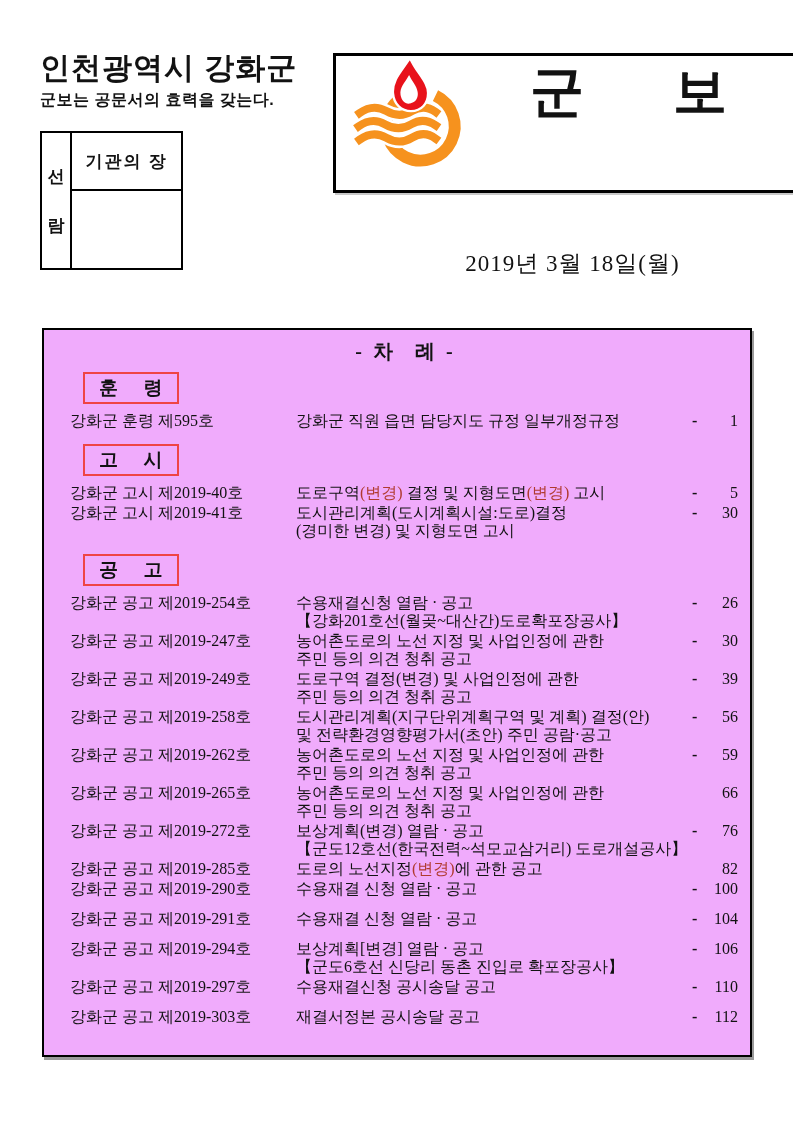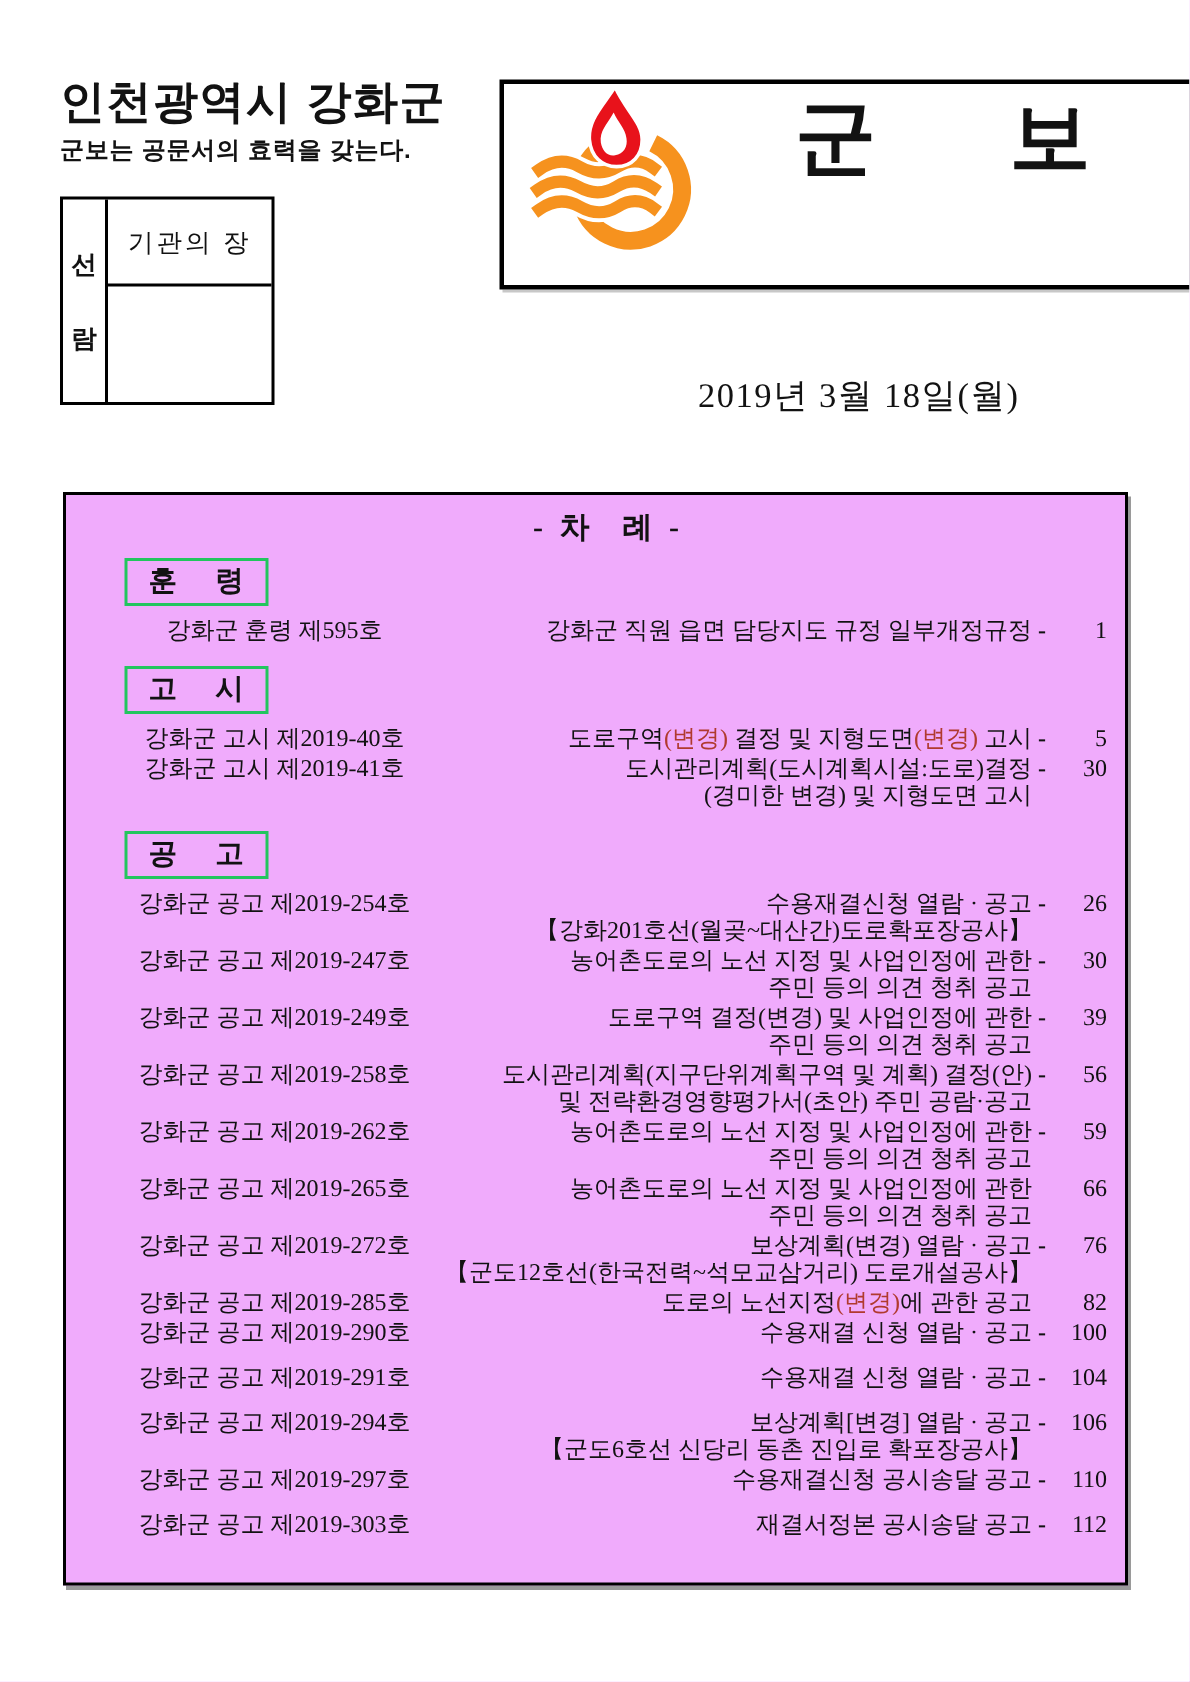--- a/index.html
+++ b/index.html
@@ -30,21 +30,21 @@
   }
   .approval-side {
     width: 30px; flex: none; border-right: 2px solid #000;
     display: flex; flex-direction: column; align-items: center; justify-content: center;
     gap: 26px; font-size: 17px; font-weight: 700;
   }
   .approval-main { flex: 1; display: flex; flex-direction: column; }
   .approval-head {
     height: 58px; border-bottom: 2px solid #000;
     display: flex; align-items: center; justify-content: center;
-    font-size: 17px; font-weight: 400; letter-spacing: 2px;
+    font-size: 17px; font-weight: 700; letter-spacing: 2px;
   }
   .approval-body { flex: 1; }
   
   .masthead {
     position: absolute; left: 333px; top: 53px;
     width: 463px; height: 140px;
     border: 3px solid #000; background: #fff;
     box-shadow: 2px 2px 0 #c8c8c8;
     display: flex; align-items: flex-start;
   }
@@ -67,34 +67,34 @@
     width: 710px; height: 729px;
     border: 2px solid #000; background: #f0abfc;
     box-shadow: 2px 3px 0 #9a9a9a;
     padding: 8px 12px 0 26px;
   }
   .toc-title {
     text-align: center; font-size: 20px; font-weight: 700;
     white-space: pre; word-spacing: 6px; height: 26px;
   }
   .sec-label {
-    display: inline-block; border: 2px solid #22c55e;
+    display: inline-block; border: 2px solid #ef4444;
     padding: 3px 14px; margin: 14px 0 0 13px;
     font-size: 19px; font-weight: 700;
     white-space: pre; word-spacing: 8px; line-height: 22px;
   }
   .sec:first-child .sec-label { margin-top: 8px; }
   .items { margin-top: 8px; }
   .item {
     display: flex; align-items: flex-start;
     font-size: 16px; line-height: 18px; margin-top: 2px;
   }
   .item.gap-before { margin-top: 12px; }
-  .col-no { width: 226px; flex: none; text-align: center; }
-  .col-title { flex: 1; padding-right: 4px; text-align: right; }
+  .col-no { width: 226px; flex: none; }
+  .col-title { flex: 1; padding-right: 4px; }
   .col-page { flex: none; width: 46px; display: flex; justify-content: space-between; }
   .dash { font-weight: 600; }
   .dash.hidden { visibility: hidden; }
   .red { color: var(--accent-red, #b03a2e); }
 </style>
 </head>
 <body>
 
 <div class="page">
 

